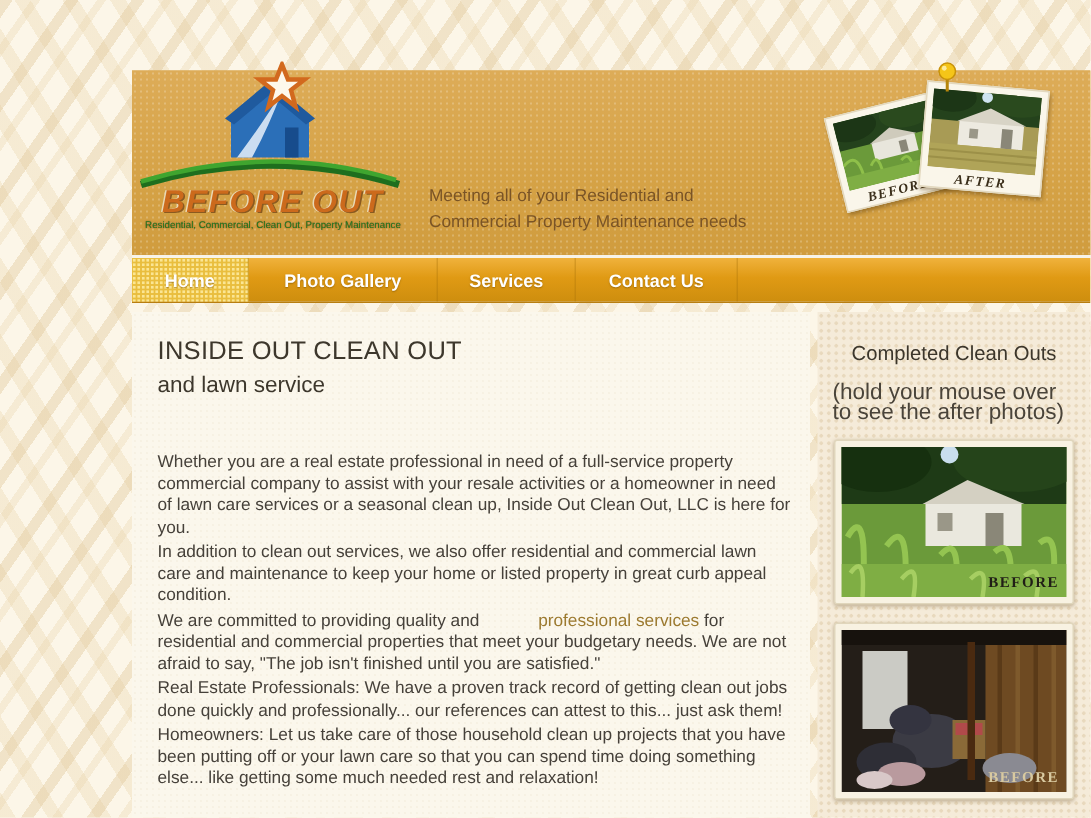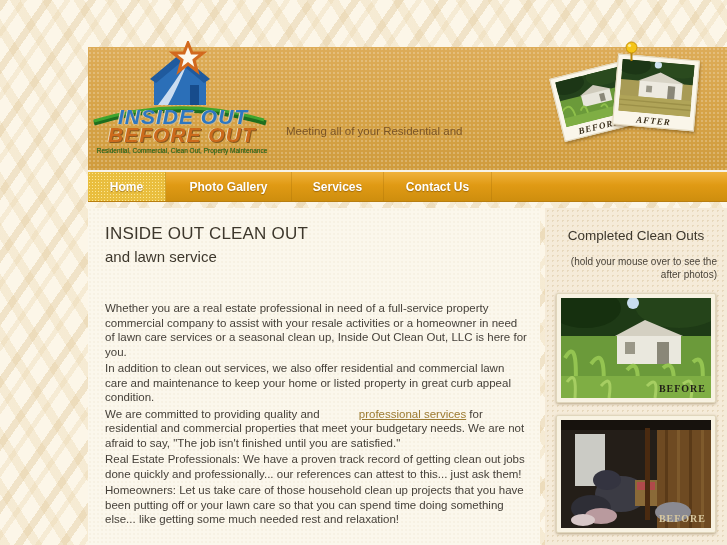--- a/index.html
+++ b/index.html
@@ -89,35 +89,35 @@
   .main {
     width:452px; min-height:345px; padding:16px 16px 0 17px;
     background-color:#FBF7EC;
     background-image:radial-gradient(rgba(240,230,210,.35) 1px, rgba(0,0,0,0) 1px);
     background-size:4px 4px;
   }
   .main h1 { font-size:17px; font-weight:normal; color:#3D372C; letter-spacing:.2px; }
   .main h2 { font-size:15px; font-weight:normal; color:#3D372C; margin-top:4px; }
   .main p  { font-size:11.5px; line-height:14.5px; color:#46413A; margin-top:2px; width:422px; }
   .main p.first { margin-top:36px; }
-  .main a { color:#9C7A30; text-decoration:underline; cursor:pointer;padding-left:36px; }
+  .main a { color:#9C7A30; cursor:pointer;padding-left:36px; }
 
   .col-gap { width:5px; }
 
   .sidebar {
     width:182px; min-height:345px; padding-top:20px;
     background-color:#F5EBD9;
     background-image:radial-gradient(rgba(208,182,136,.35) 1px, rgba(0,0,0,0) 1px);
     background-size:5px 5px;
     display:flex; flex-direction:column; align-items:center;
   }
   .sidebar h3 { font-size:13.5px; font-weight:normal; color:#3C362B; text-align:right; }
   .sidebar .note {
-    margin-top:12px; width:162px; text-align:right;
-    font-size:10px; line-height:13px; color:#4A443A;
+    margin-top:12px; width:162px; text-align:left;
+    font-size:15px; line-height:13px; color:#4A443A;
   }
   .photo-frame {
     position:relative; margin-top:12px; background:#F8F2E2;
     border:1px solid #E0D6BC; padding:4px;
     box-shadow:0 1px 3px rgba(90,60,10,.4); border-radius:2px; cursor:pointer;
   }
   .photo-frame svg { display:block; }
   .photo-label {
     position:absolute; right:9px; bottom:8px;
     font-family:"Liberation Serif", serif; font-weight:bold; font-size:10px;
@@ -139,27 +139,27 @@
         <path d="M2,82 Q88,56 174,82" fill="none" stroke="#1E6E1E" stroke-width="5"></path>
         <path d="M2,80 Q88,54 172,79" fill="none" stroke="#3FA52F" stroke-width="3"></path>
 
         <polygon points="62,36 88,16 114,36 114,64 62,64" fill="#2B6FB8"></polygon>
         <polygon points="58,38 88,13 118,38 112,42 88,22 64,42" fill="#1F5A9E"></polygon>
         <path d="M66,64 Q84,40 96,20 Q86,46 76,64 Z" fill="#E8F1FA" opacity=".85"></path>
         <rect x="98" y="44" width="9" height="20" fill="#174C8C"></rect>
 
         <polygon points="96,2 100,12 111,12 102,19 105,30 96,23 87,30 90,19 81,12 92,12" fill="#FDF8EC" stroke="#D2691E" stroke-width="3"></polygon>
       </svg>
-      <div class="logo-line1">INSIDE OUT</div>
       <div class="logo-line2">BEFORE OUT</div>
       <div class="logo-tagline">Residential, Commercial, Clean Out, Property Maintenance</div>
     </div>
 
     <div class="header-tagline">
       <div>Meeting all of your Residential and</div>
+      <div>Commercial Property Maintenance needs</div>
     </div>
 
     <div class="polaroid polaroid-left">
       <svg viewBox="0 0 100 72">
         <rect width="100" height="72" fill="#6B9A3A"></rect>
         <rect width="100" height="30" fill="#24421C"></rect>
         <ellipse cx="18" cy="8" rx="26" ry="15" fill="#1C3616"></ellipse>
         <ellipse cx="78" cy="6" rx="30" ry="16" fill="#2A4A1E"></ellipse>
         <polygon points="34,30 56,20 80,30 80,48 34,48" fill="#E8E6DC"></polygon>
         <polygon points="32,30 56,18 82,30" fill="#CFCBBC"></polygon>

